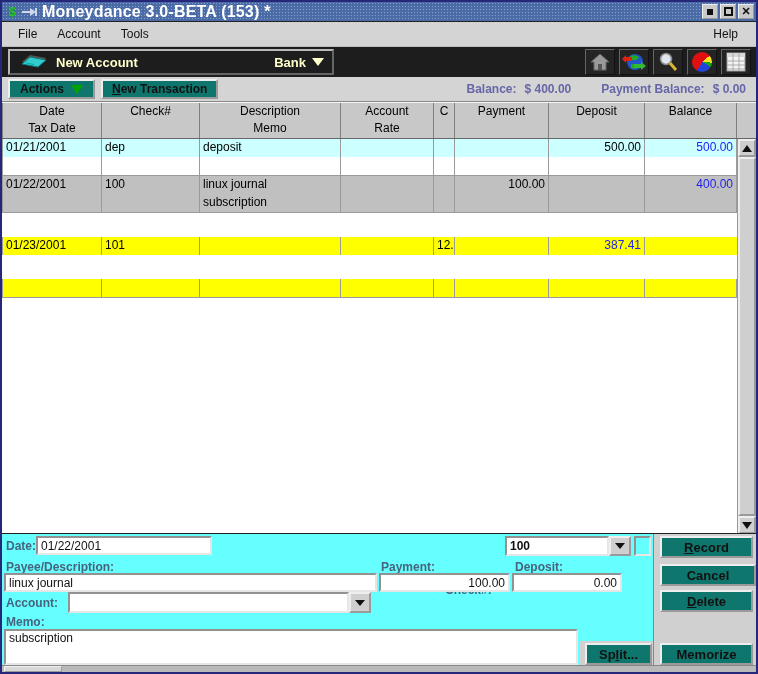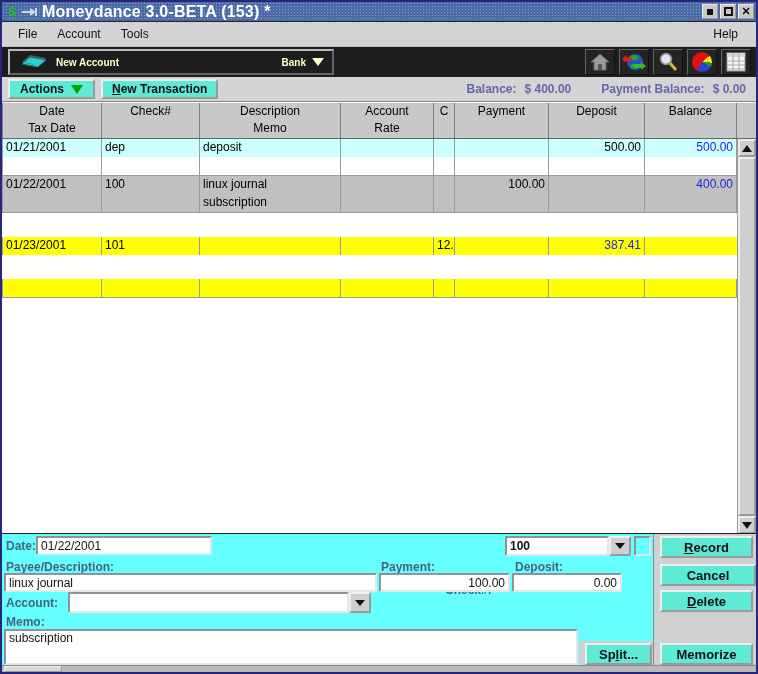--- a/index.html
+++ b/index.html
@@ -42,40 +42,40 @@
 
   
   .toolbar {
     position:absolute; left:0; top:45px; width:754px; height:30px;
     background:#1d1d1d; display:flex; align-items:center;
   }
   .acct-selector {
     margin-left:6px; width:326px; height:26px; border:2px outset #b9b9b9;
     display:flex; align-items:center; background:#1d1d1d; cursor:pointer;
   }
-  .acct-selector .cream { color:#ffffcc; font-weight:bold; font-size:10px; }
+  .acct-selector .cream { color:#ffffcc; font-weight:bold; font-size:13px; }
   .acct-name { margin-left:8px; }
   .acct-type { margin-left:auto; }
   .tri-cream { width:0; height:0; border-left:6px solid transparent;
     border-right:6px solid transparent; border-top:8px solid #ffffcc; margin:0 8px 0 6px; }
   .ckbook { margin-left:10px; }
 
   .tool-icons { margin-left:auto; margin-right:5px; display:flex; gap:4px; }
   .tool-btn { width:30px; height:26px; background:#242424; border:1px outset #666;
     display:flex; align-items:center; justify-content:center; padding:0; cursor:pointer; }
   .pie { width:20px; height:20px; border-radius:50%;
     background:conic-gradient(#e01010 0 14%, #ffe120 14% 26%, #18a618 26% 33%, #2244dd 33% 58%, #e01010 58% 100%); }
 
   
   .actionbar {
     position:absolute; left:0; top:75px; width:754px; height:24px;
     background:#d4d4d4; display:flex; align-items:center; font-size:12px;
   }
   .btn3d {
-    background:#5eead4; border:2px outset #eee; font-weight:bold; font-size:12px;
+    background:#0f766e; border:2px outset #eee; font-weight:bold; font-size:12px;
     color:#111; display:inline-flex; align-items:center; justify-content:center;
     cursor:pointer; font-family:"Liberation Sans", sans-serif;
   }
   .actions-btn { margin-left:6px; height:20px; padding:0 10px; gap:7px; }
   .tri-green { width:0; height:0; border-left:6px solid transparent;
     border-right:6px solid transparent; border-top:9px solid #00a400; }
   .newtx-btn { margin-left:6px; height:20px; padding:0 9px; }
   .mn { text-decoration:underline; }
   .bal-area { margin-left:auto; margin-right:10px; font-weight:bold; color:#6666a8;
     display:flex; gap:8px; align-items:center; }

